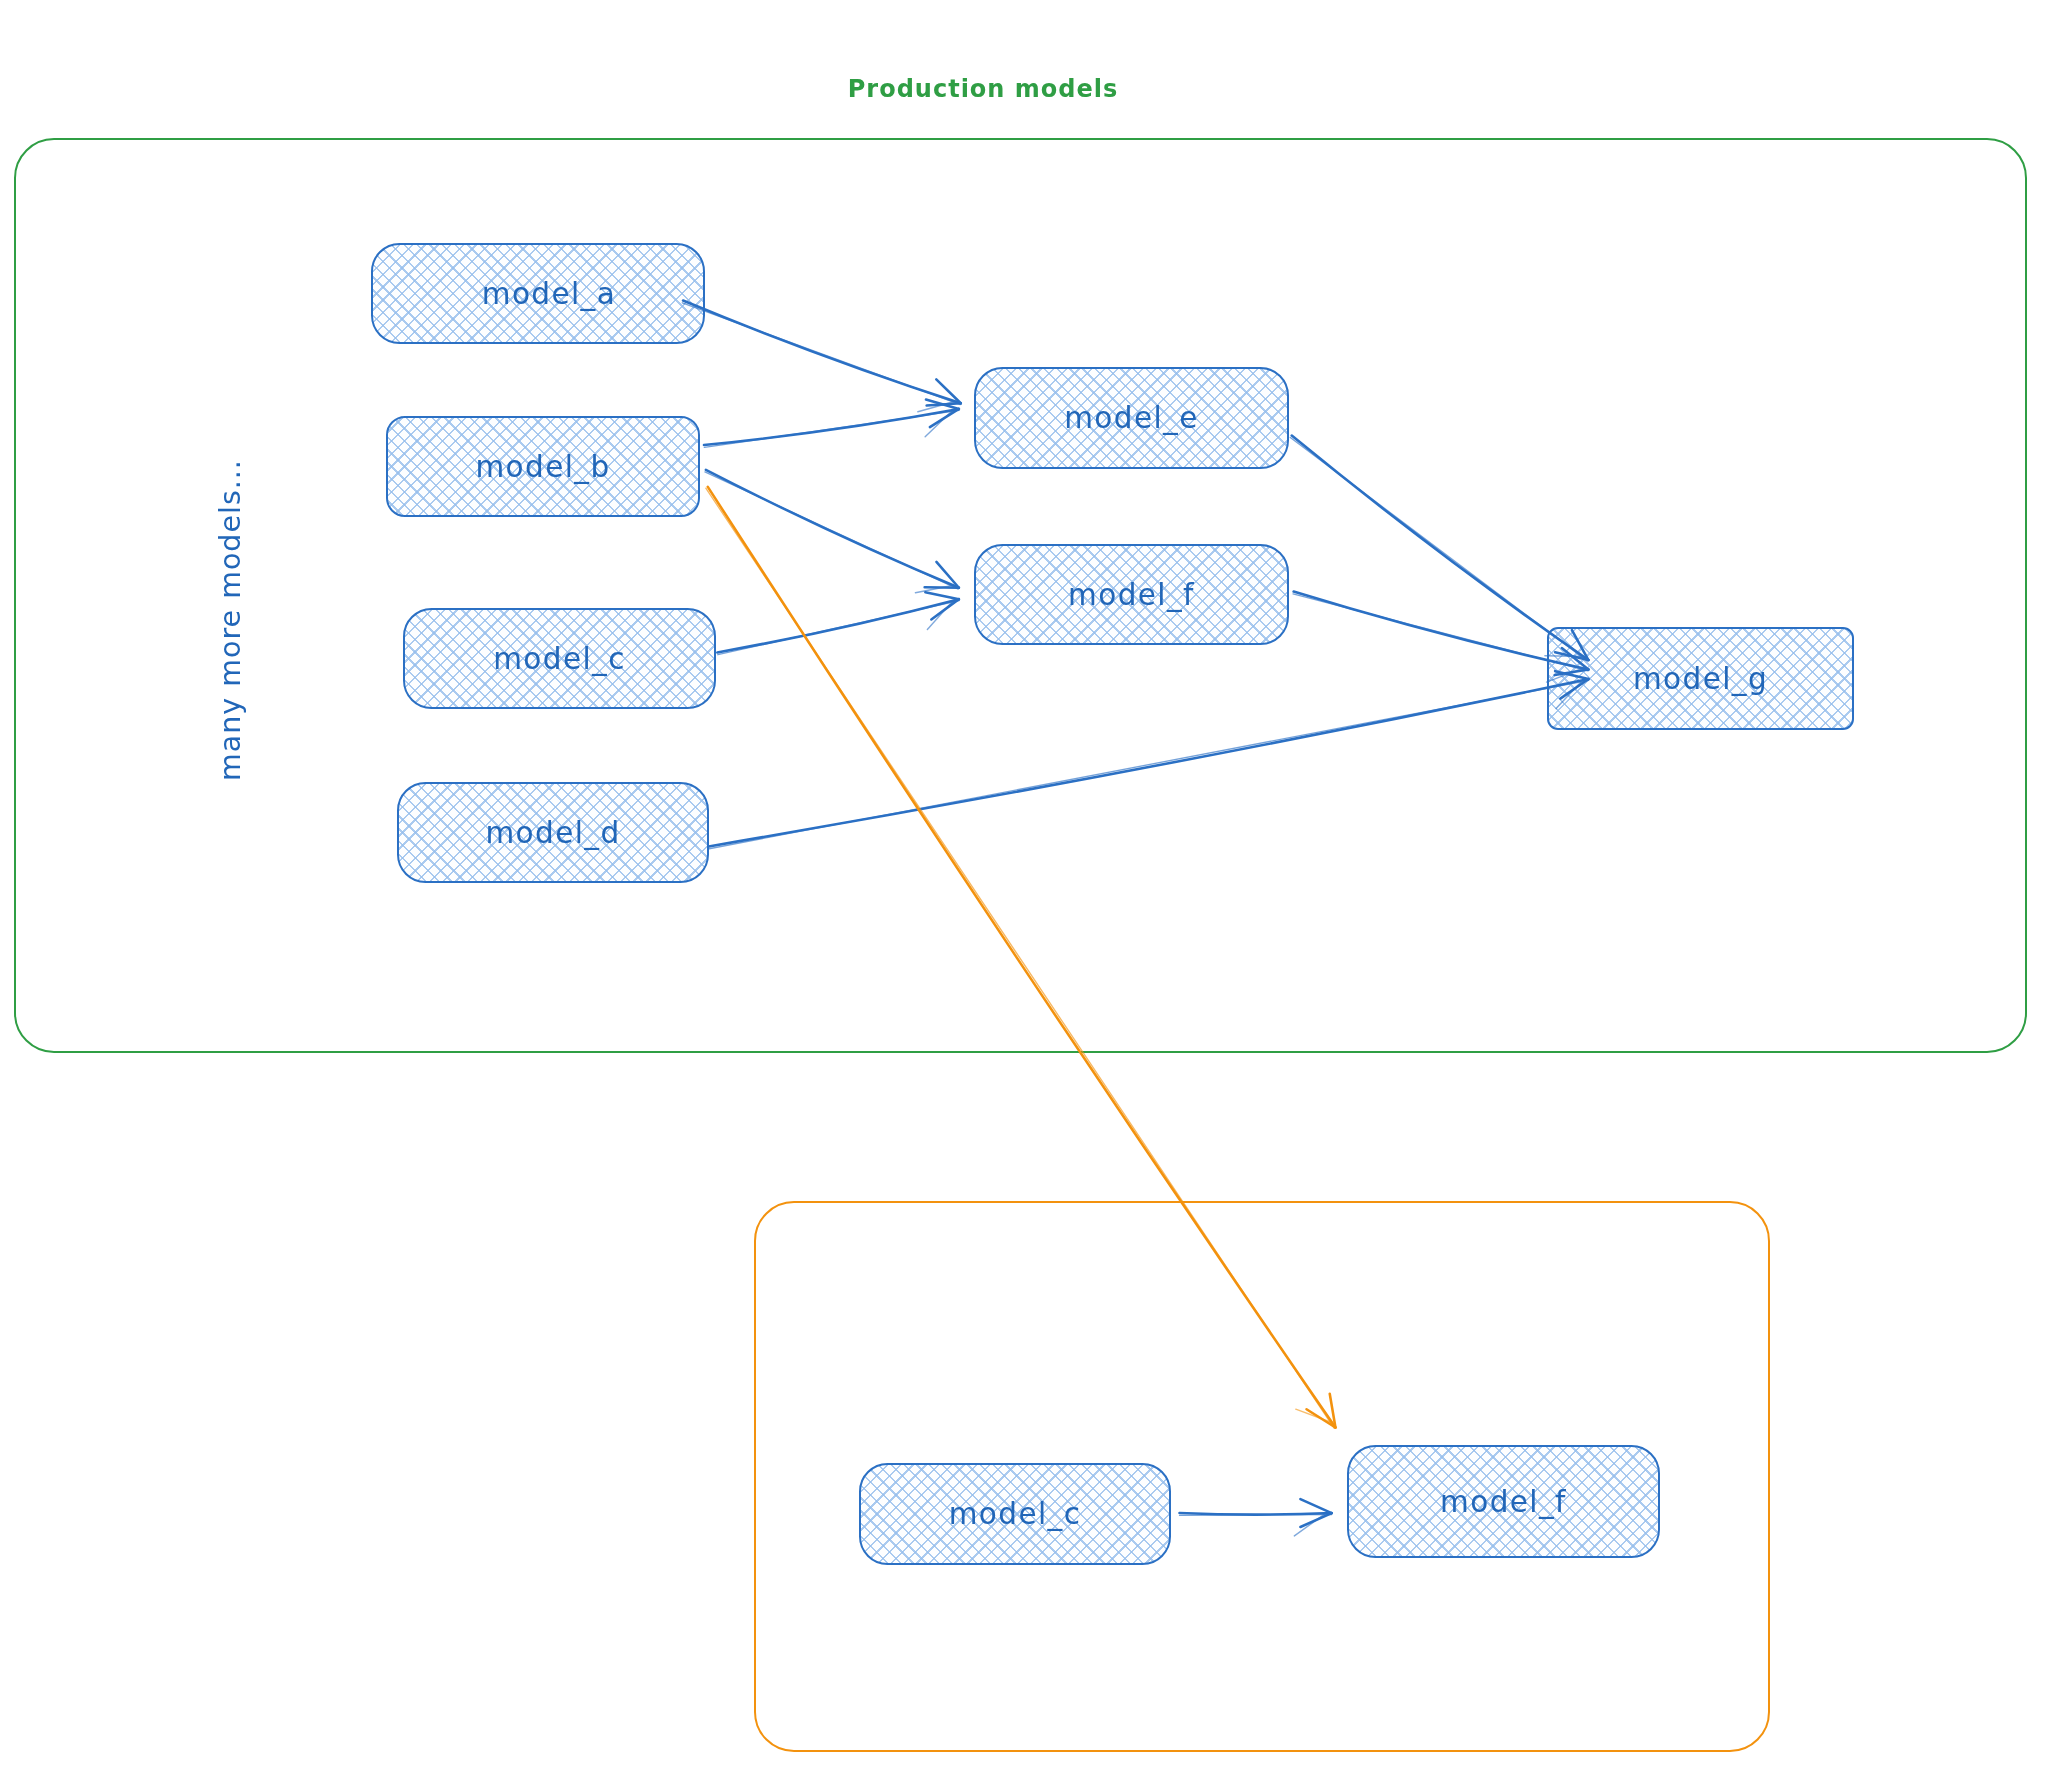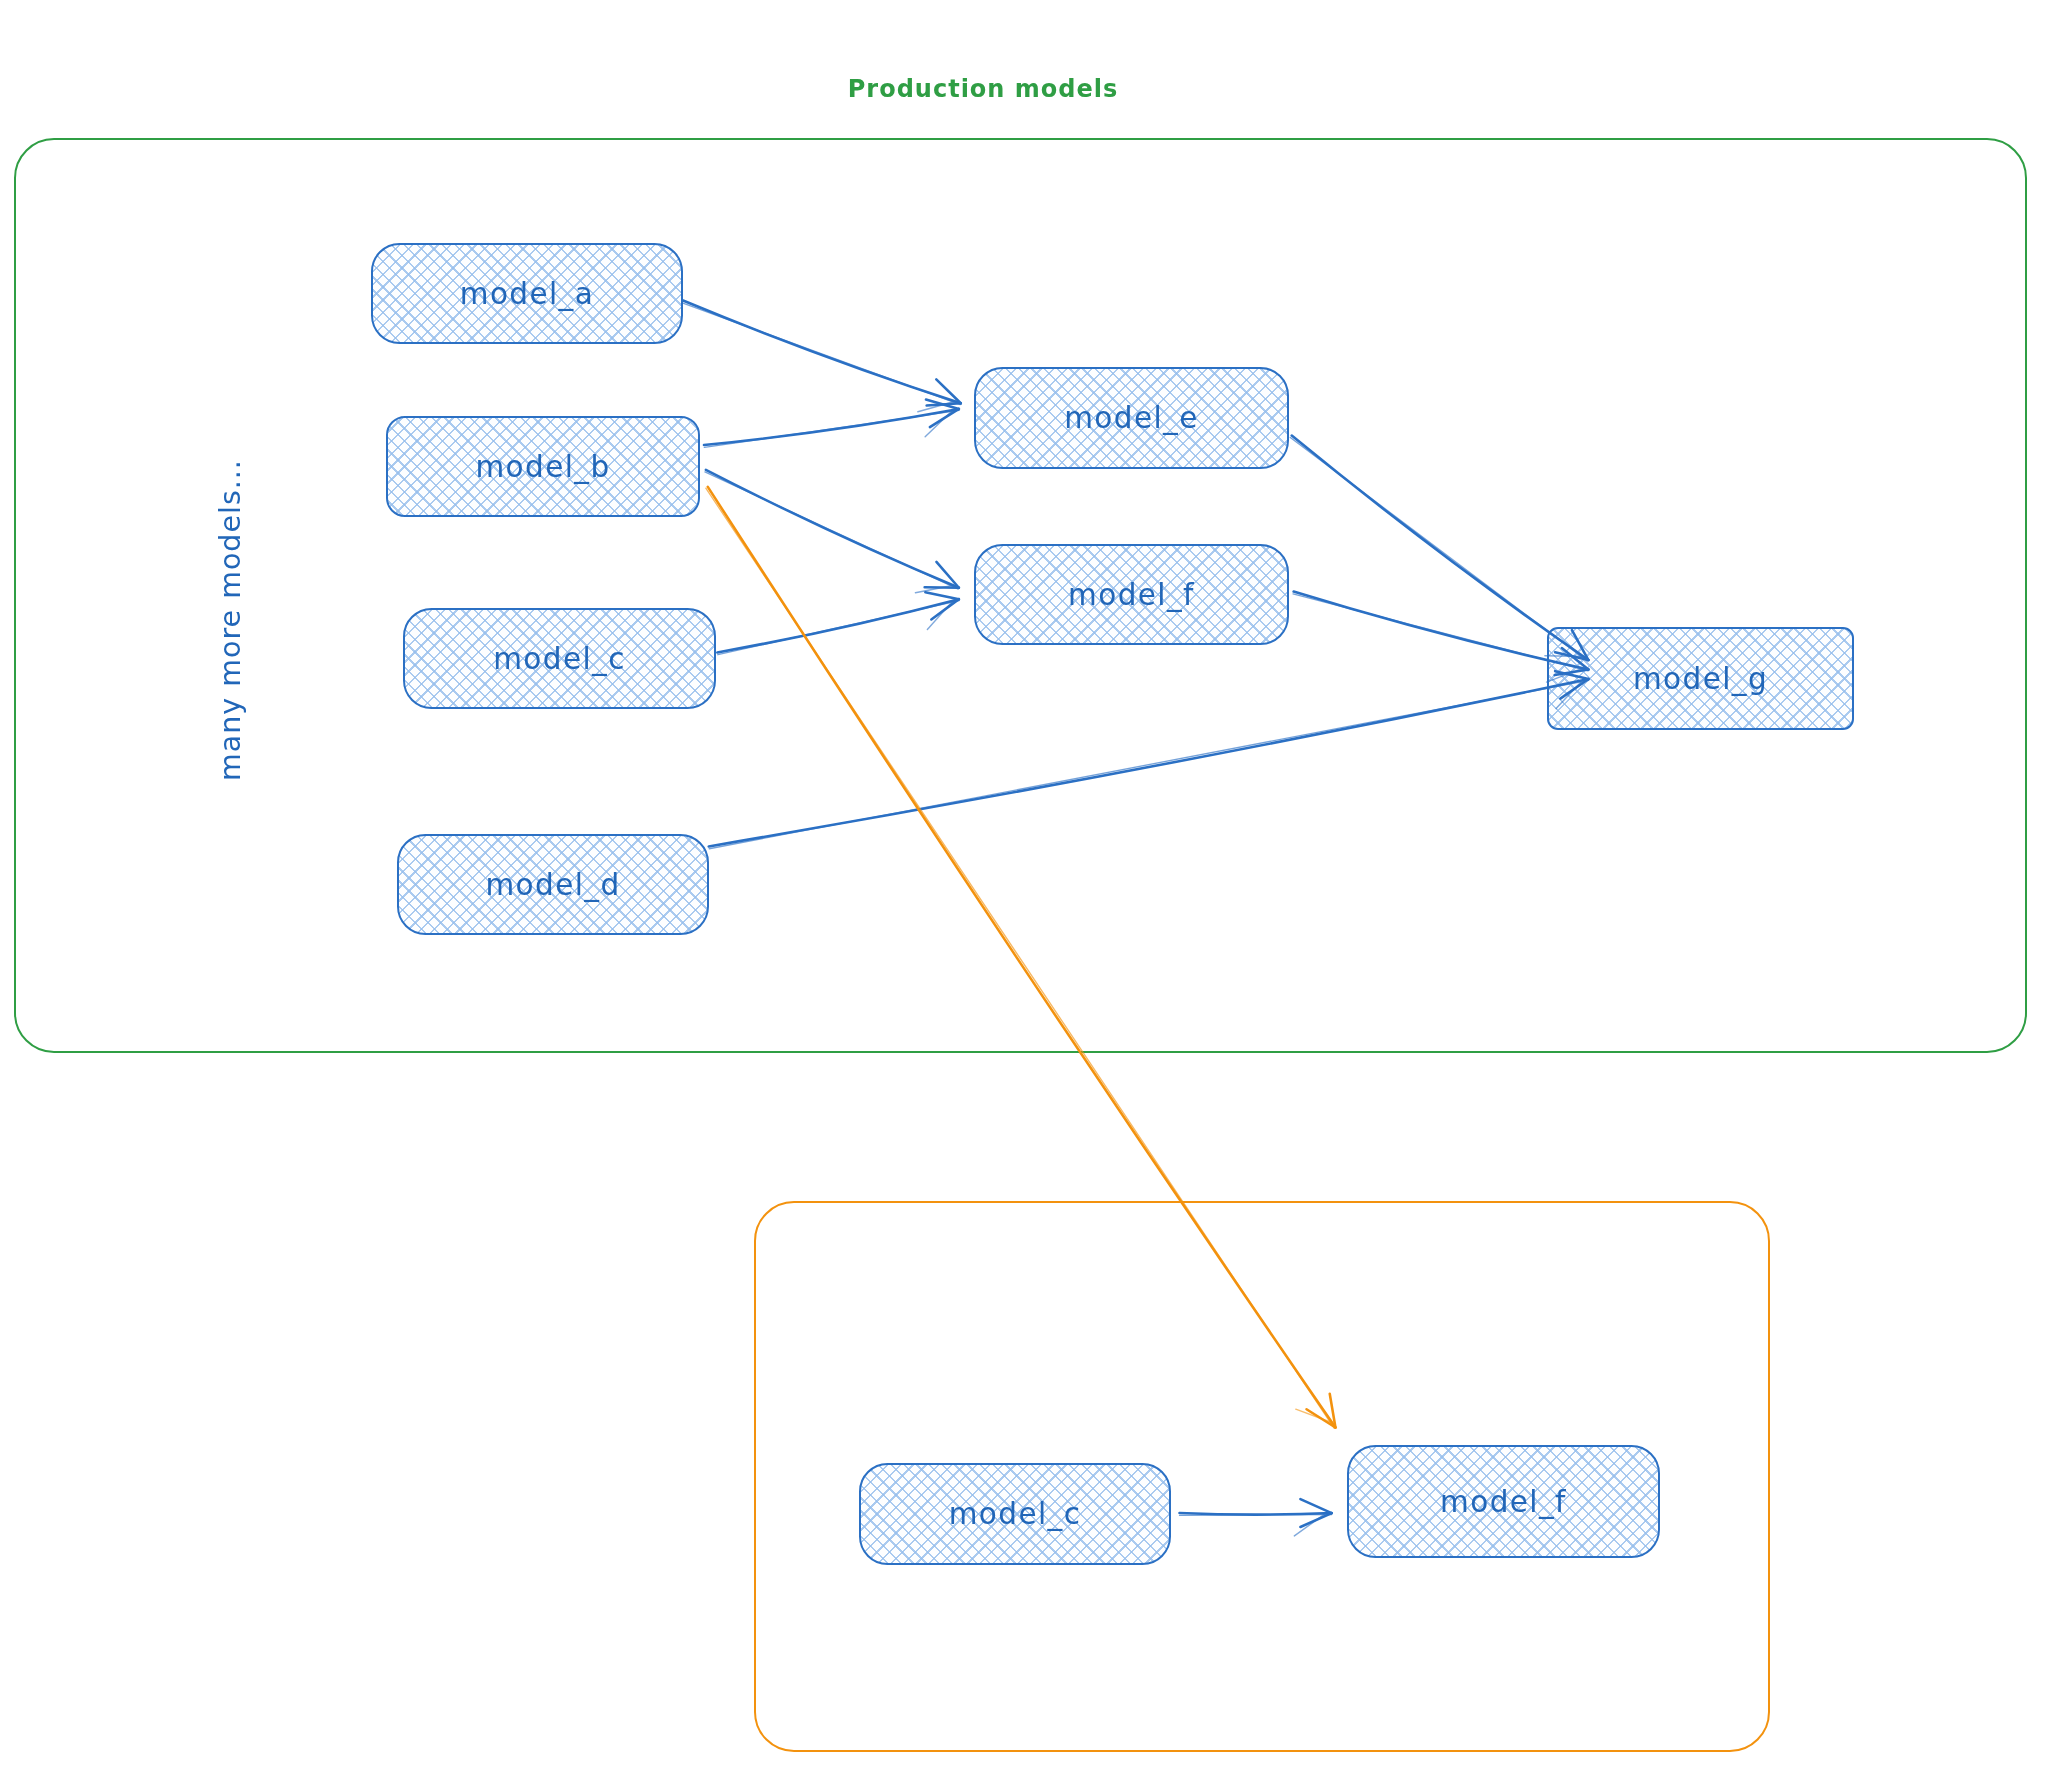--- a/index.html
+++ b/index.html
@@ -68,30 +68,30 @@
 </style>
 </head>
 <body>
 
 <div id="diagram">
 
   <div id="production-box" class="container-box"></div>
   <div id="production-title" class="zone-title">Production models</div>
   <div id="side-note">many more models...</div>
 
-  <div class="node" style="left:371px;top:243px;width:308px;height:97px;">
+  <div class="node" style="left:371px;top:243px;width:308px;height:97px;padding-left:22px;">
     <span>model_a</span>
   </div>
   <div class="node" style="left:386px;top:416px;width:310px;height:97px;border-radius:19px;">
     <span>model_b</span>
   </div>
   <div class="node" style="left:403px;top:608px;width:309px;height:97px;">
     <span>model_c</span>
   </div>
-  <div class="node" style="left:397px;top:834px;width:308px;height:97px;">
+  <div class="node" style="left:397px;top:782px;width:308px;height:97px;">
     <span>model_d</span>
   </div>
   <div class="node" style="left:974px;top:367px;width:311px;height:98px;">
     <span>model_e</span>
   </div>
   <div class="node" style="left:974px;top:544px;width:311px;height:97px;">
     <span>model_f</span>
   </div>
   <div class="node" style="left:1547px;top:627px;width:303px;height:99px;border-radius:11px;">
     <span>model_g</span>

